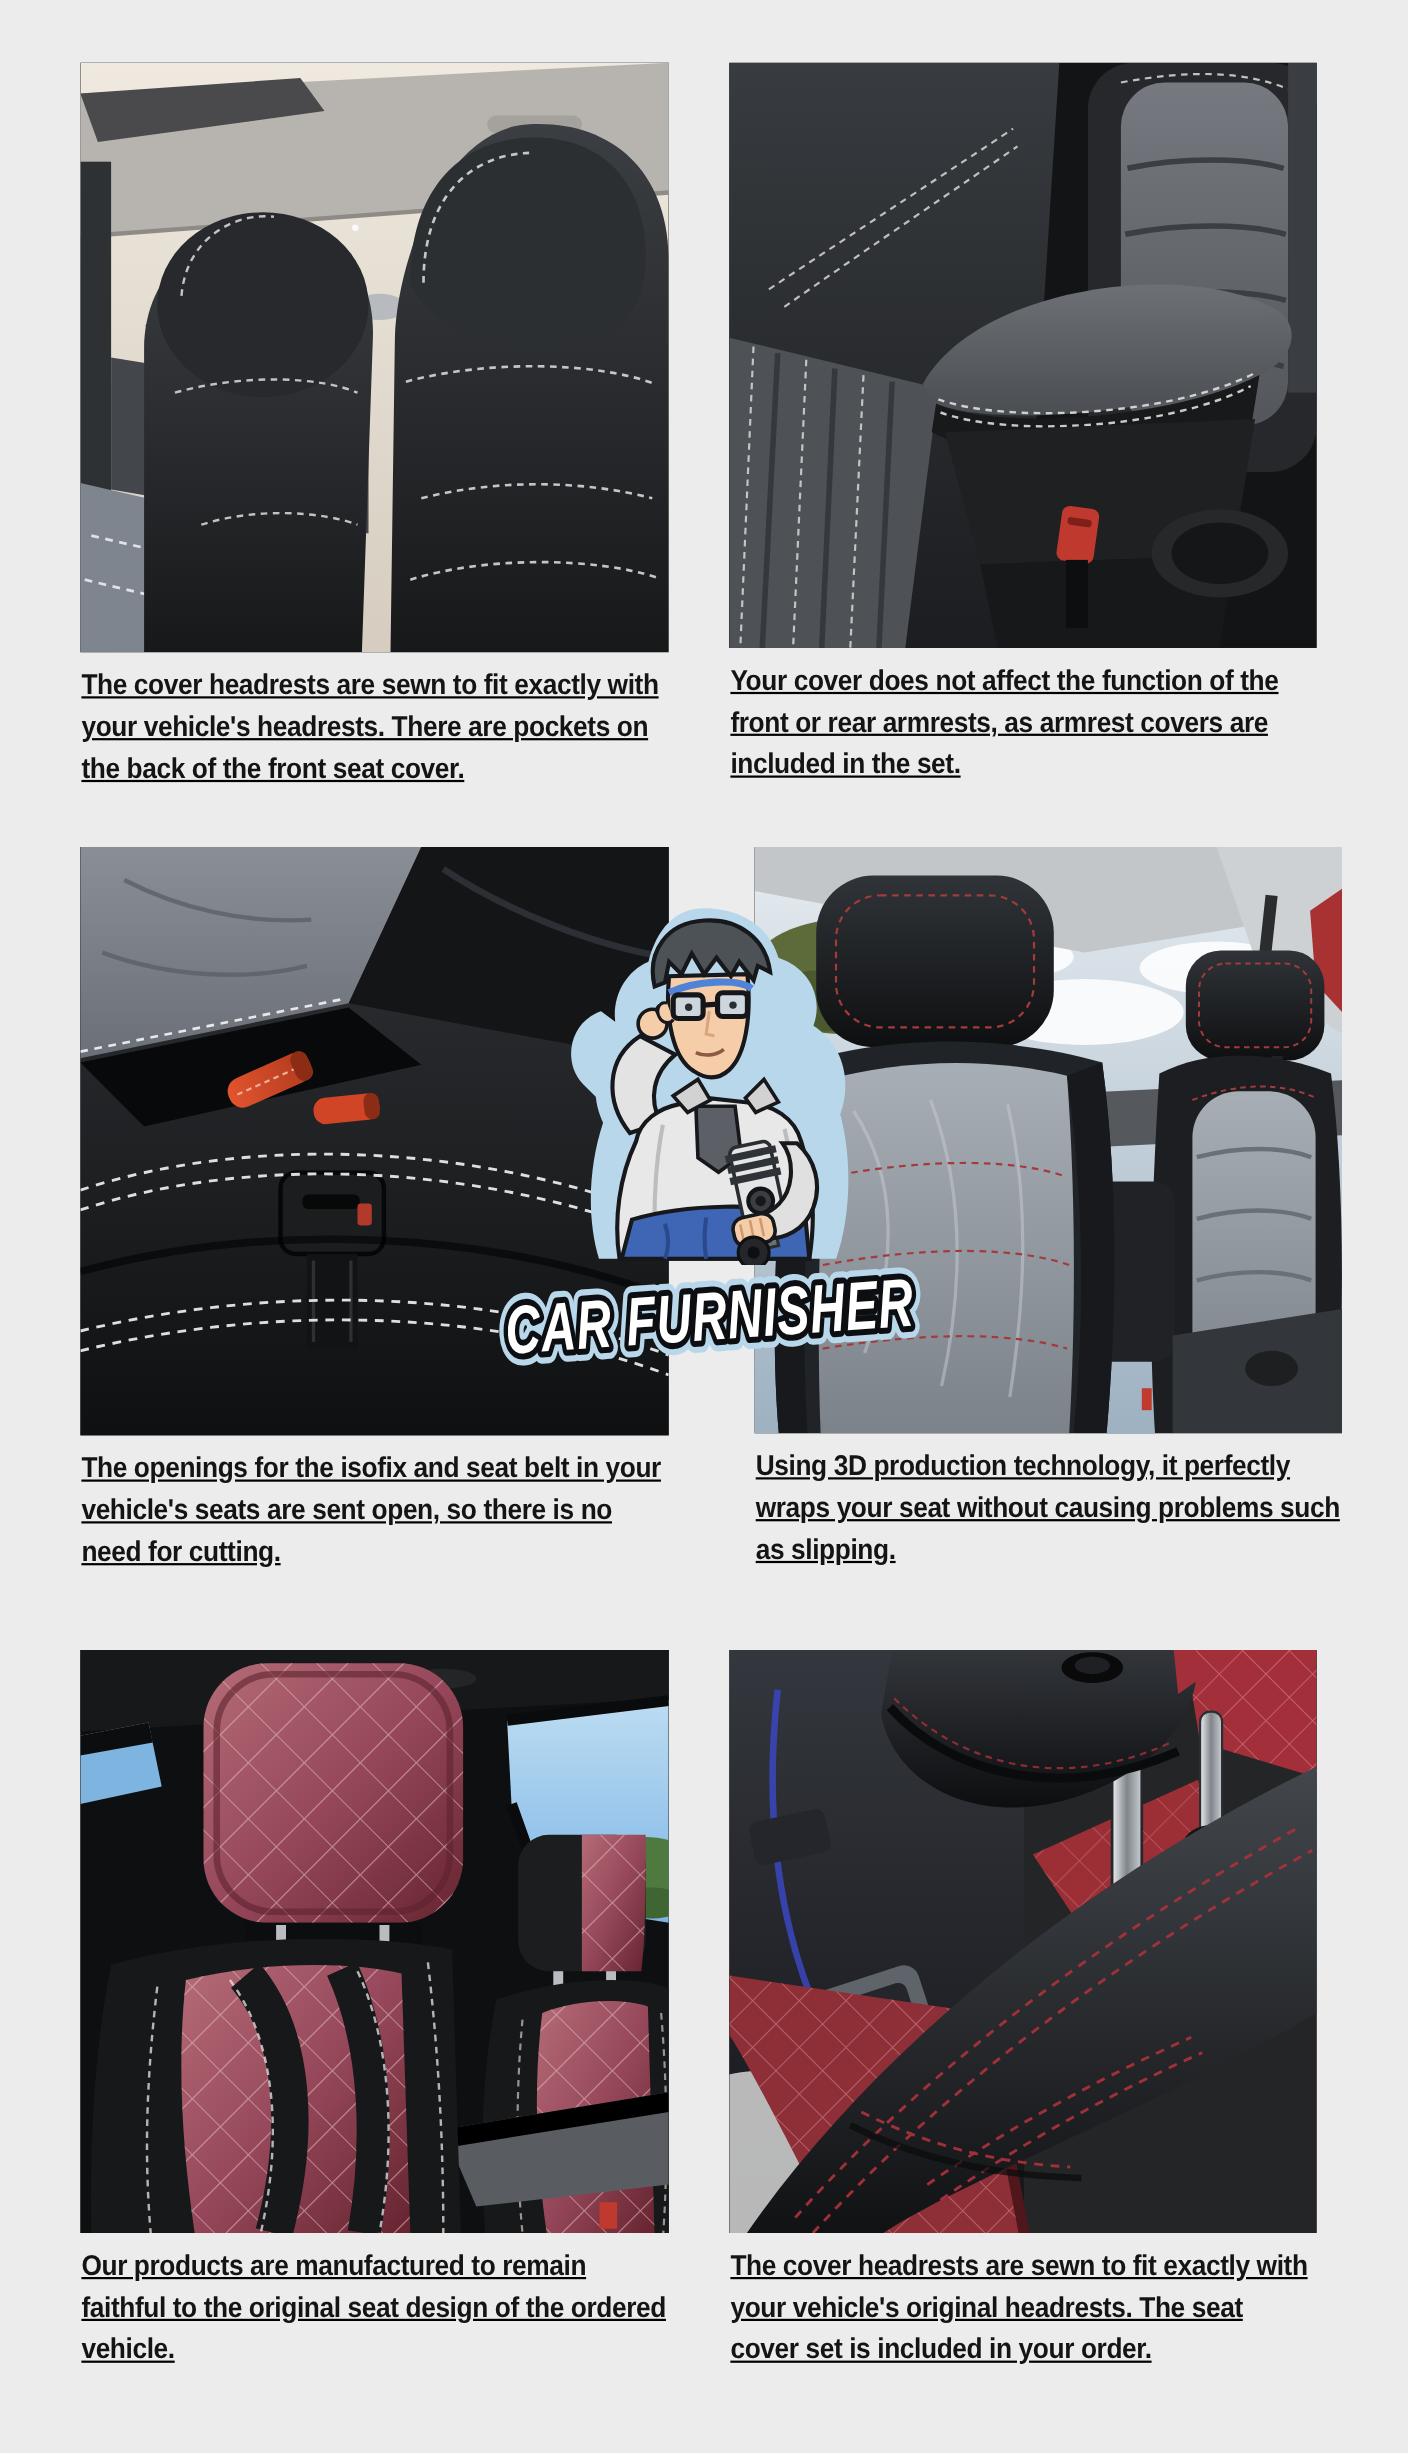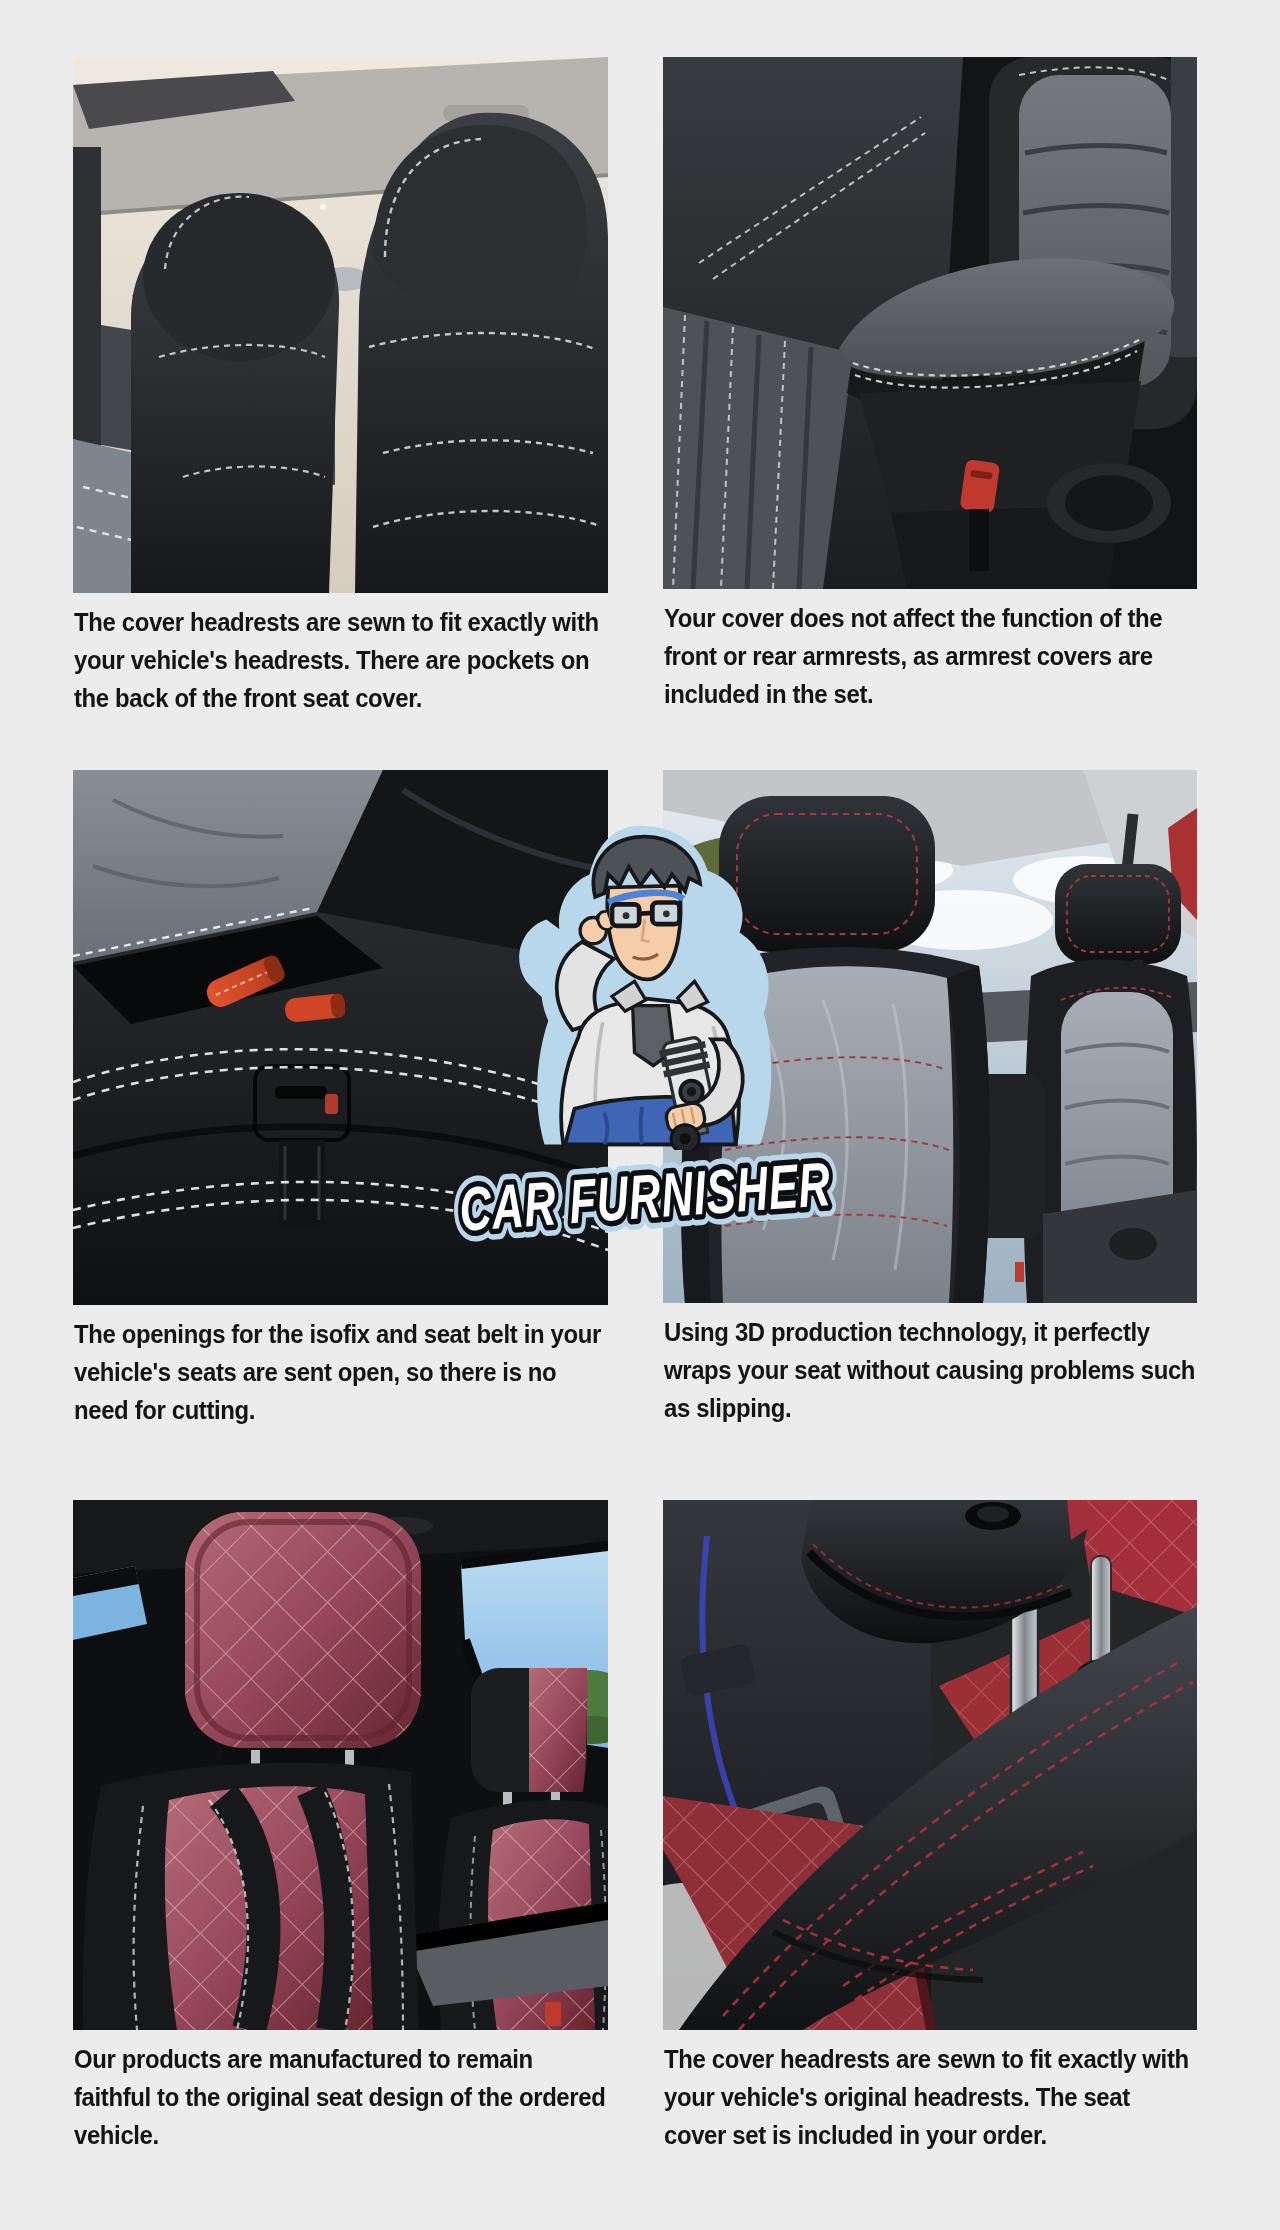--- a/index.html
+++ b/index.html
@@ -3,21 +3,21 @@
 <meta charset="utf-8">
 <style>
   html,body{margin:0;padding:0;}
   body{
     position:relative;
     width:1280px;height:2230px;
     background:#ececec;
     font-family:"Liberation Sans",sans-serif;
     overflow:hidden;
   }
-  .cell{position:absolute;}
+  .cell{position:absolute;text-decoration:underline;}
   .photo{position:relative;overflow:hidden;background:#222;}
   .photo svg{display:block;width:100%;height:100%;}
   .caption{
     font-weight:bold;
     font-size:26px;
     line-height:38px;
     color:#141414;
     letter-spacing:-0.4px;
     width:578px;
     margin:10px 0 0 1px;
@@ -239,21 +239,21 @@
         <path d="M0,330 C150,280 360,286 535,356"></path>
         <path d="M0,440 C180,396 380,404 535,462"></path>
         <path d="M0,458 C180,414 380,422 535,480"></path>
       </g>
       <path d="M0,386 C170,340 370,348 535,410" stroke="#000" stroke-width="7" fill="none" opacity=".55"></path>
     </svg>
   </div>
   <p class="caption">The openings for the isofix and seat belt in your vehicle's seats are sent open, so there is no need for cutting.</p>
 </section>
 
-<section class="cell" style="left:663px;top:770px;width:534px;">
+<section class="cell" style="left:686px;top:770px;width:534px;">
   <div class="photo" style="width:534px;height:533px;" aria-label="front-seats-gray-suede-leather-covers-sky-view">
     <svg viewBox="0 0 534 533" preserveAspectRatio="none">
       <defs>
         <linearGradient id="p4sky" x1="0" y1="0" x2="0" y2="1">
           <stop offset="0" stop-color="#e6ecf1"></stop>
             <stop offset="1" stop-color="#9db1c1"></stop>
         </linearGradient>
         <linearGradient id="p4suede" x1="0" y1="0" x2="0" y2="1">
           <stop offset="0" stop-color="#a8aeb5"></stop>
             <stop offset="1" stop-color="#7c8289"></stop>

